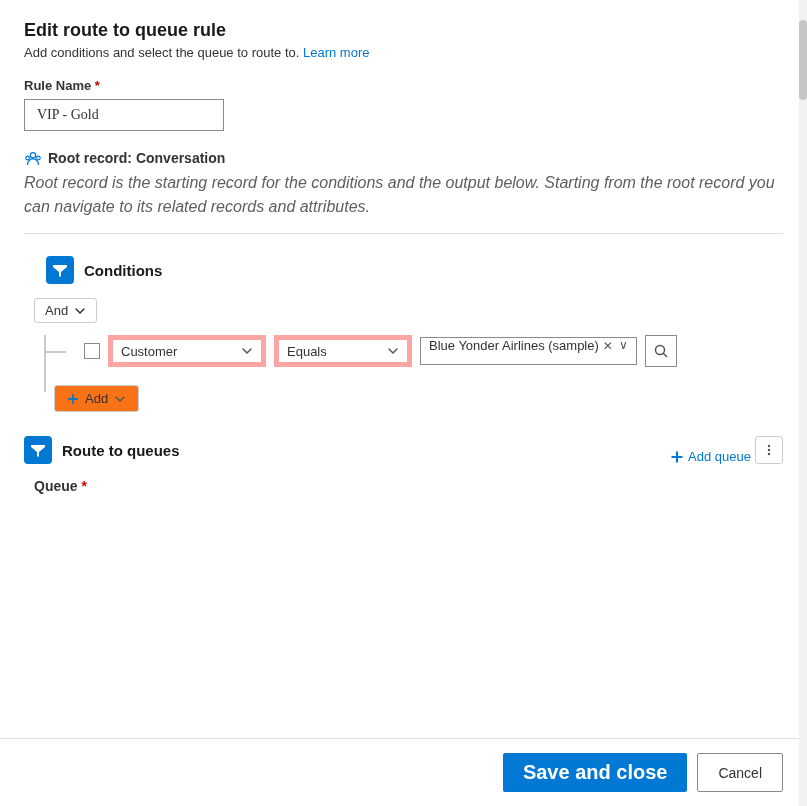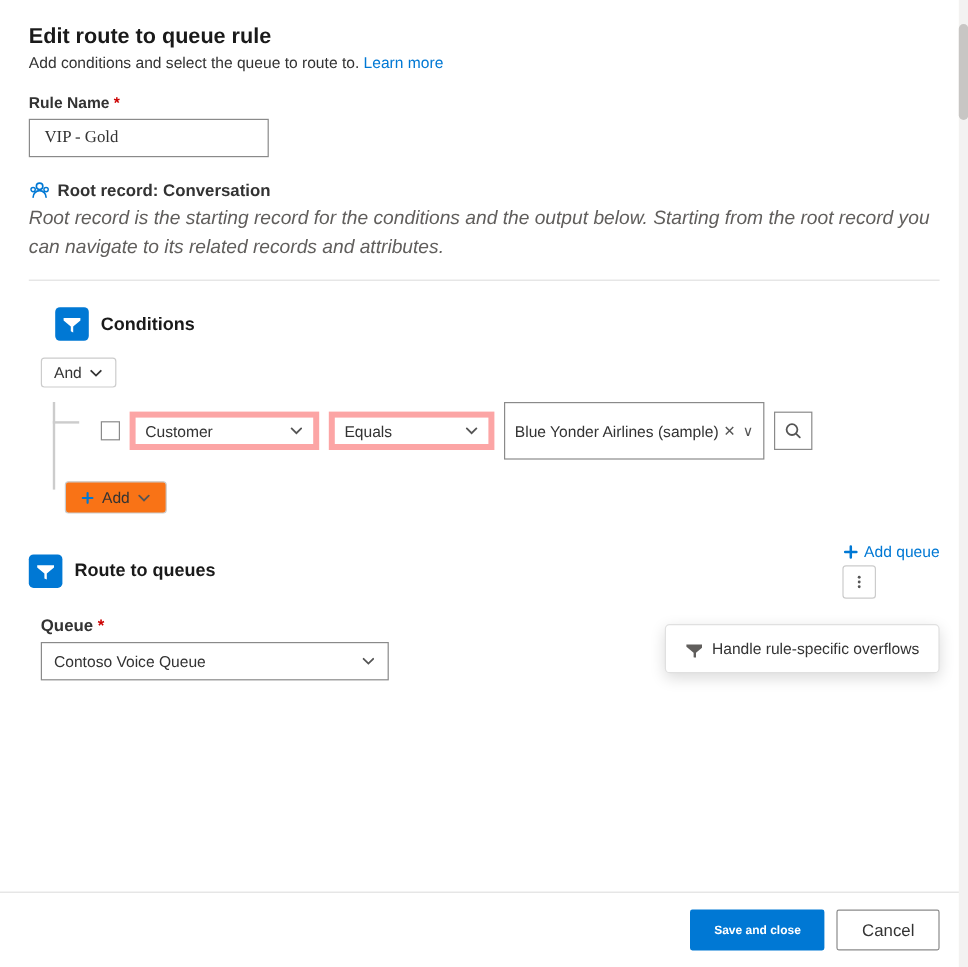--- a/index.html
+++ b/index.html
@@ -167,29 +167,29 @@
     }
     .select-dropdown svg {
       width: 12px;
       height: 12px;
       fill: #555;
       flex-shrink: 0;
     }
     .select-customer { width: 158px; }
     .select-equals { width: 138px; }
     .value-field {
-      height: 48px;
+      height: 28px;
       border: 1px solid #8a8a8a;
       padding: 0 8px;
       font-size: 13px;
       font-family: 'Segoe UI', sans-serif;
       color: #333;
       background: #fff;
       display: flex;
-      align-items: center;
+      align-items: flex-start;
       gap: 6px;
       min-width: 180px;
     }
     .value-tag {
       display: flex;
       align-items: center;
       gap: 4px;
       font-size: 13px;
       color: #333;
     }
@@ -246,23 +246,22 @@
       justify-content: space-between;
       margin-bottom: 14px;
     }
     .route-header-left {
       display: flex;
       align-items: center;
       gap: 10px;
     }
     .route-header-right {
       display: flex;
-      align-items: flex-start;
+      align-items: flex-end;
       gap: 4px;
-      flex-direction: column;
     }
     .add-queue-btn {
       display: flex;
       align-items: center;
       gap: 4px;
       color: #0078d4;
       font-size: 13px;
       font-weight: 500;
       cursor: pointer;
     }
@@ -347,21 +346,21 @@
       display: flex;
       justify-content: flex-end;
       gap: 10px;
       background: #fff;
     }
     .btn-primary {
       background: #0078d4;
       color: #fff;
       border: none;
       padding: 8px 20px;
-      font-size: 10px;
+      font-size: 20px;
       font-weight: 600;
       font-family: 'Segoe UI', sans-serif;
       cursor: pointer;
       border-radius: 2px;
     }
     .btn-secondary {
       background: #fff;
       color: #333;
       border: 1px solid #8a8a8a;
       padding: 8px 20px;
@@ -512,39 +511,25 @@
           <div class="more-btn">
             <svg viewBox="0 0 14 14">
               <circle cx="7" cy="3" r="1.2" fill="#555"></circle>
               <circle cx="7" cy="7" r="1.2" fill="#555"></circle>
               <circle cx="7" cy="11" r="1.2" fill="#555"></circle>
             </svg>
           </div>
         </div>
       </div>
 
-      <div class="overflow-menu">
-        <div class="overflow-menu-item">
-          <svg viewBox="0 0 14 14">
-            <path d="M1 3h14v2L9 10v5l-2-1V10L1 5V3z" fill="#605e5c"></path>
-          </svg>
-          <span>Handle rule-specific overflows</span>
-        </div>
-      </div>
 
       <div class="queue-section">
         <div class="queue-label">
           <span>Queue</span> <span class="required-star">*</span>
         </div>
-        <div class="queue-select">
-          <span>Contoso Voice Queue</span>
-          <svg viewBox="0 0 12 12">
-            <path d="M2 4l4 4 4-4" stroke="#555" stroke-width="1.5" fill="none" stroke-linecap="round"></path>
-          </svg>
-        </div>
       </div>
     </div>
   </div>
 
   <div class="footer">
     <button class="btn-primary">Save and close</button>
     <button class="btn-secondary">Cancel</button>
   </div>
 
   <div class="scrollbar">

